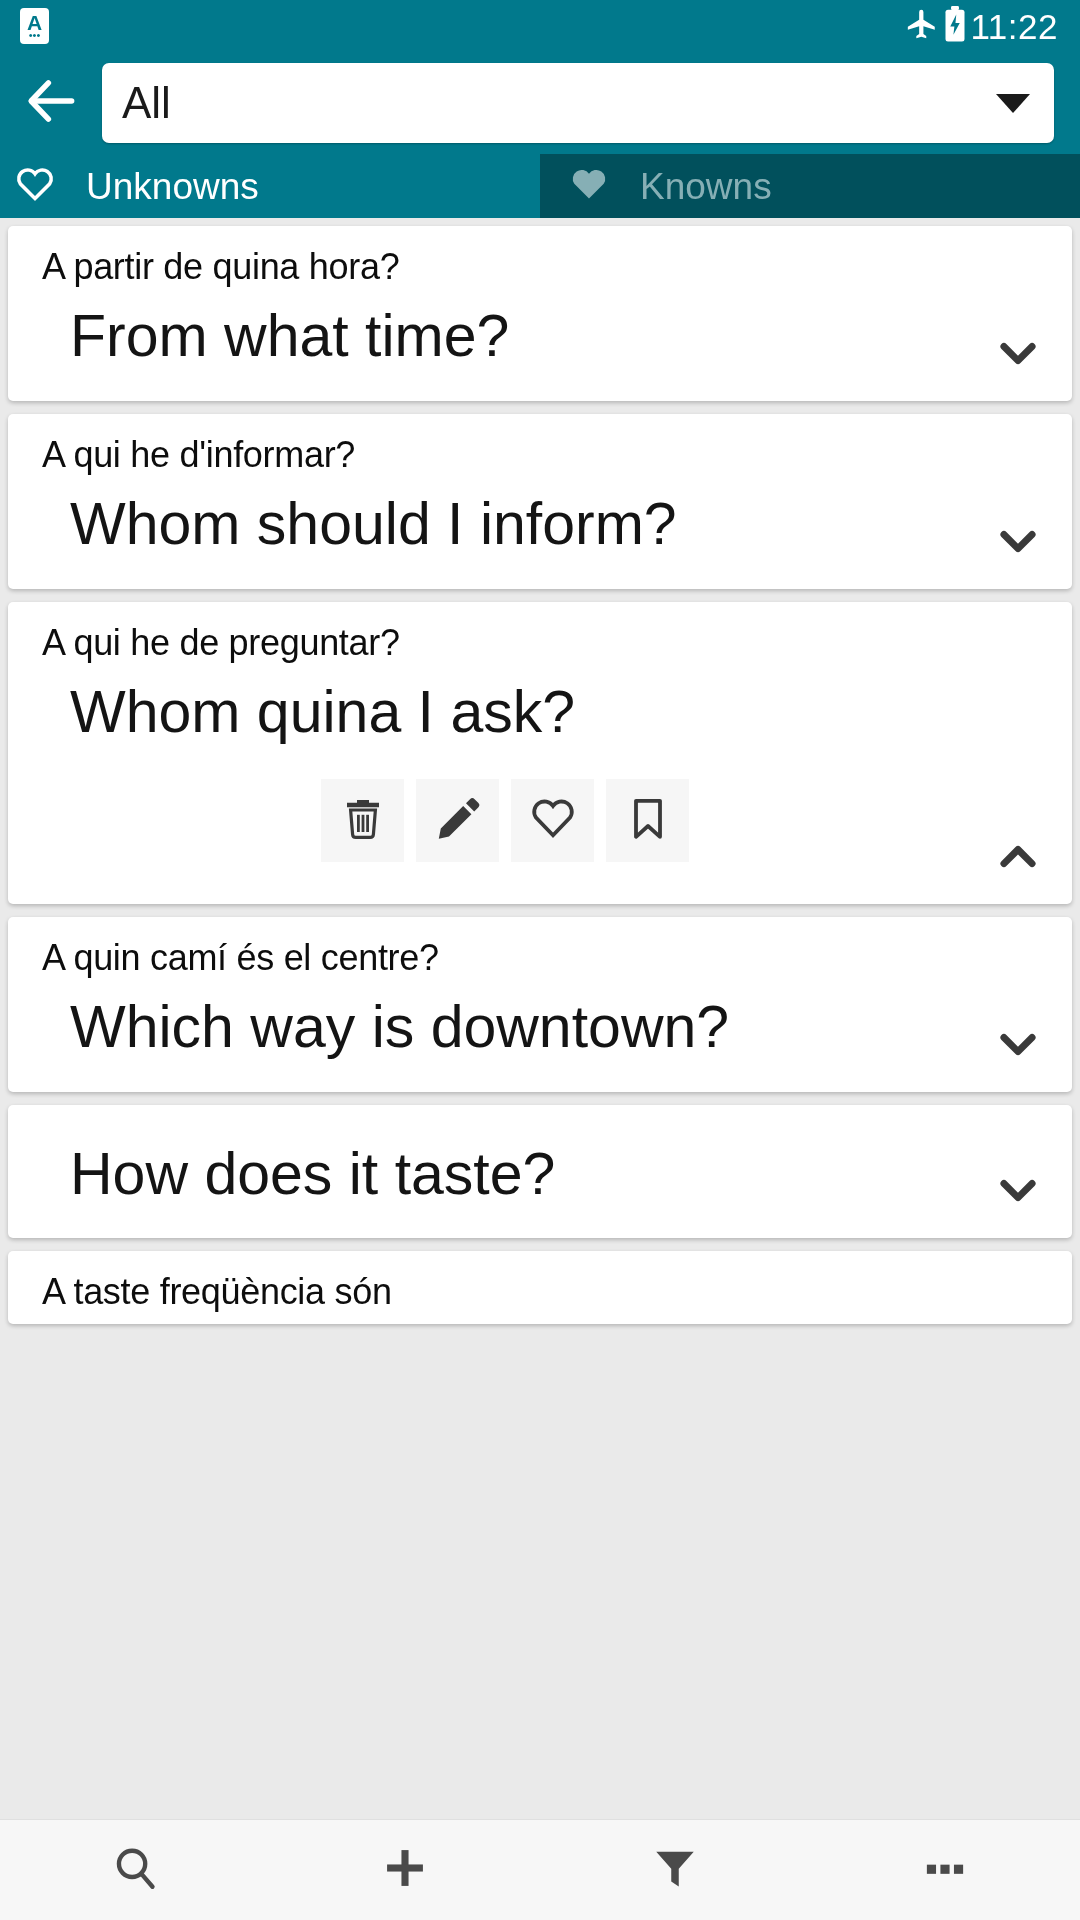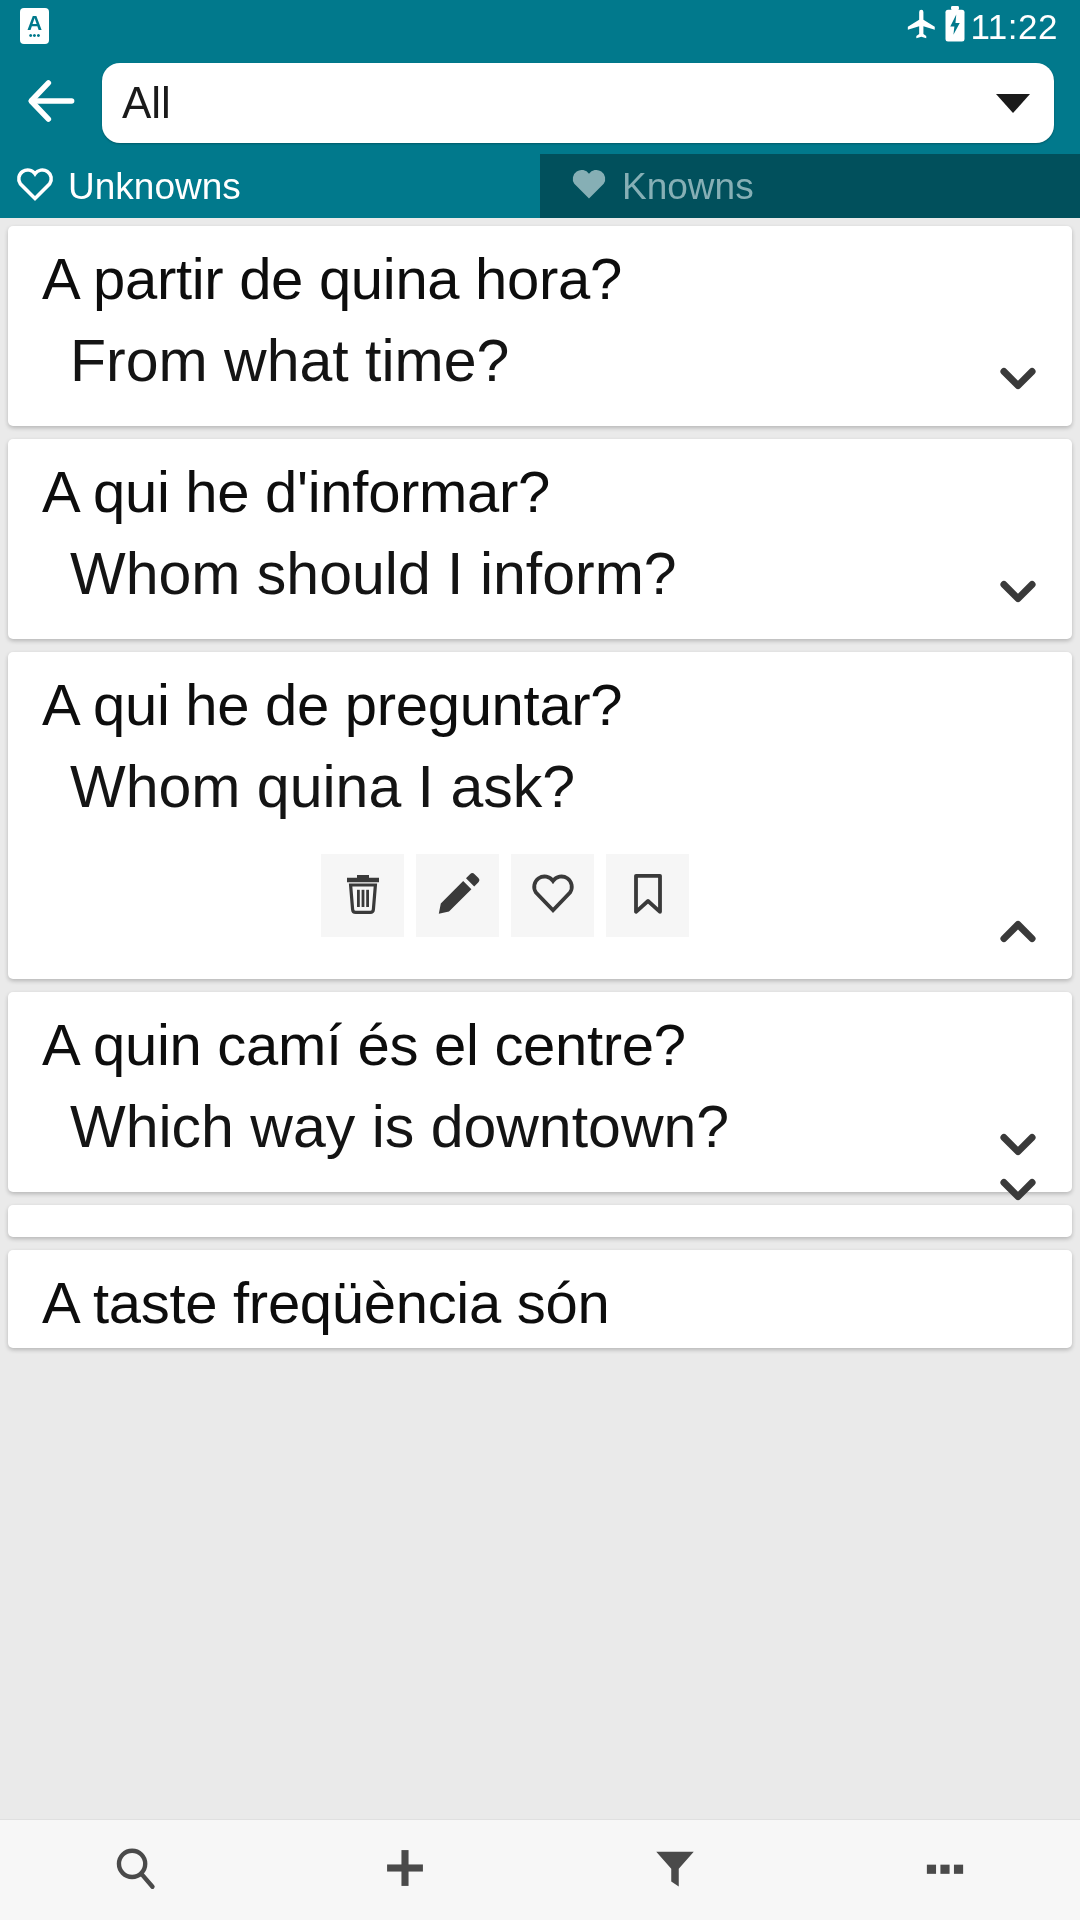--- a/index.html
+++ b/index.html
@@ -81,21 +81,21 @@
   }
   .back-btn {
     width: 74px; height: 74px;
     display: flex; align-items: center; justify-content: center;
     flex: 0 0 auto;
   }
   .spinner {
     flex: 1 1 auto;
     height: 80px;
     background: #ffffff;
-    border-radius: 18px;
+    border-radius: 7px;
     display: flex;
     align-items: center;
     padding: 0 24px 0 20px;
     margin-left: 14px;
     box-shadow: 0 1px 2px rgba(0,0,0,0.25);
   }
   .spinner-value {
     flex: 1 1 auto;
     font-size: 44px;
     color: #1a1a1a;
@@ -114,21 +114,21 @@
   
   .tabs {
     height: 64px;
     display: flex;
     flex: 0 0 auto;
   }
   .tab {
     flex: 1 1 50%;
     display: flex;
     align-items: center;
-    gap: 12px;
+    gap: 30px;
     padding-left: 14px;
   }
   .tab.active { background: #01798c; }
   .tab.inactive { background: #01505c; padding-left: 28px; }
   .tab-label {
     font-size: 37px;
     line-height: 1;
     white-space: nowrap;
   }
   .tab.active .tab-label { color: #ffffff; }
@@ -144,21 +144,21 @@
   }
   .card {
     background: #ffffff;
     border-radius: 5px;
     box-shadow: 0 2px 4px rgba(0,0,0,0.22);
     margin-bottom: 13px;
     padding: 20px 24px 12px 34px;
     position: relative;
   }
   .term {
-    font-size: 58px;
+    font-size: 36px;
     color: #0d0d0d;
     line-height: 1.14;
     letter-spacing: -0.3px;
   }
   .definition {
     font-size: 59px;
     color: #141414;
     line-height: 1.15;
     padding-left: 28px;
     margin-top: 16px;
@@ -348,20 +348,21 @@
       <div class="chev">
         <span>
           <svg width="52" height="52" viewBox="0 0 24 24" fill="none" stroke="#3a3a3a" stroke-width="3.2" stroke-linecap="round" stroke-linejoin="round">
             <polyline points="5.5,9 12,15.5 18.5,9"></polyline>
           </svg>
         </span>
       </div>
     </div>
 
     <div class="card">
+      <div class="definition">How does it taste?</div>
       <div class="chev">
         <span>
           <svg width="52" height="52" viewBox="0 0 24 24" fill="none" stroke="#3a3a3a" stroke-width="3.2" stroke-linecap="round" stroke-linejoin="round">
             <polyline points="5.5,9 12,15.5 18.5,9"></polyline>
           </svg>
         </span>
       </div>
     </div>
 
     <div class="card">

